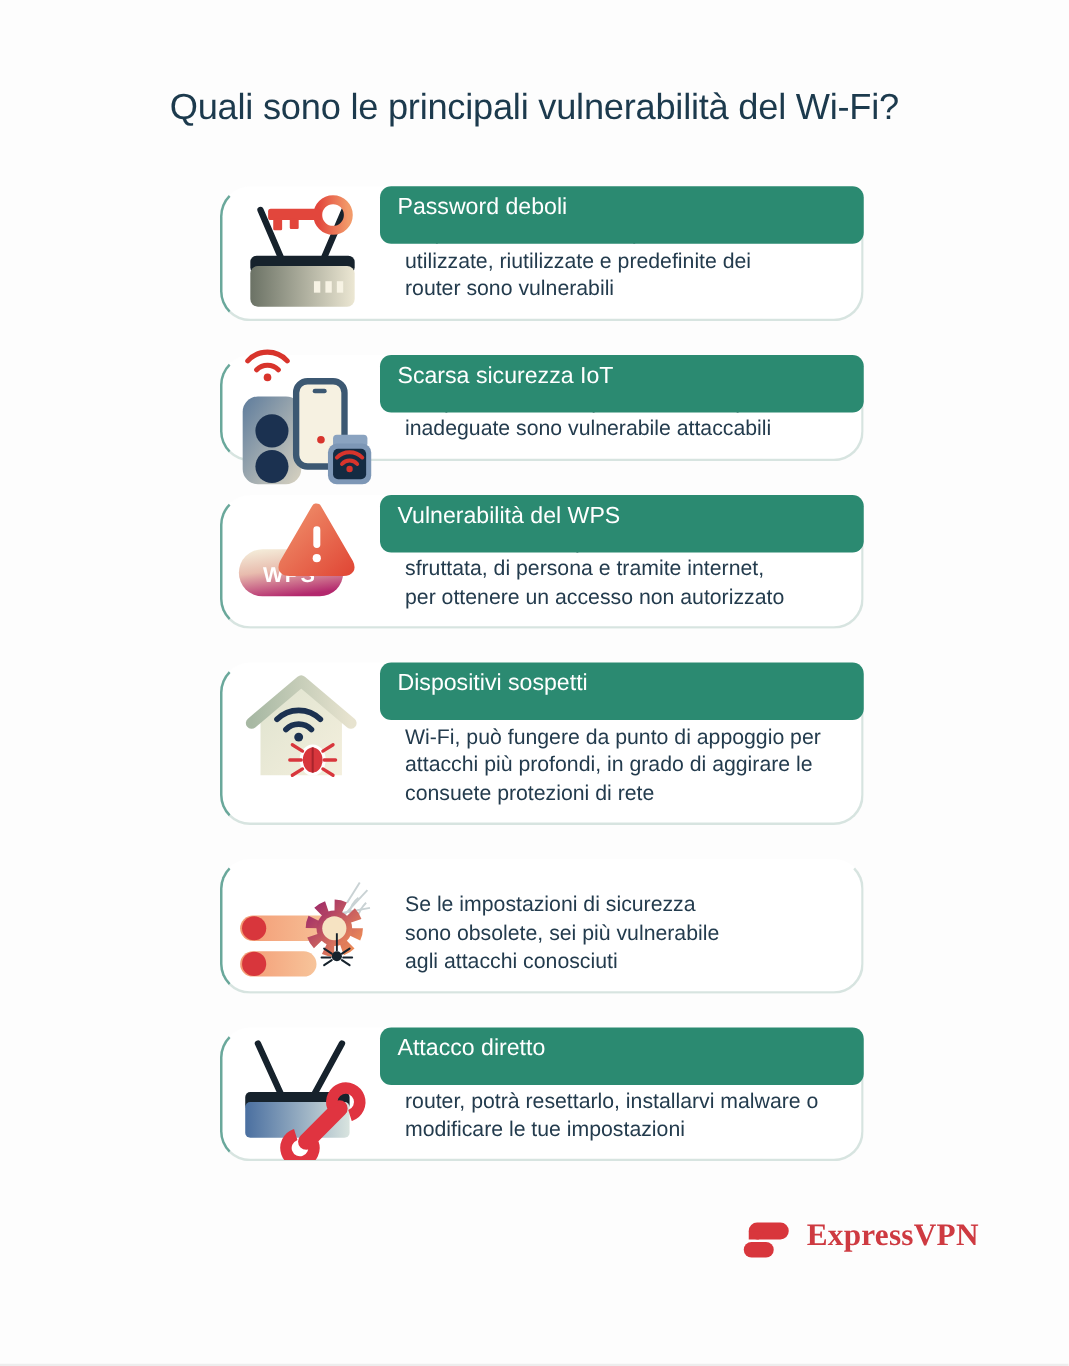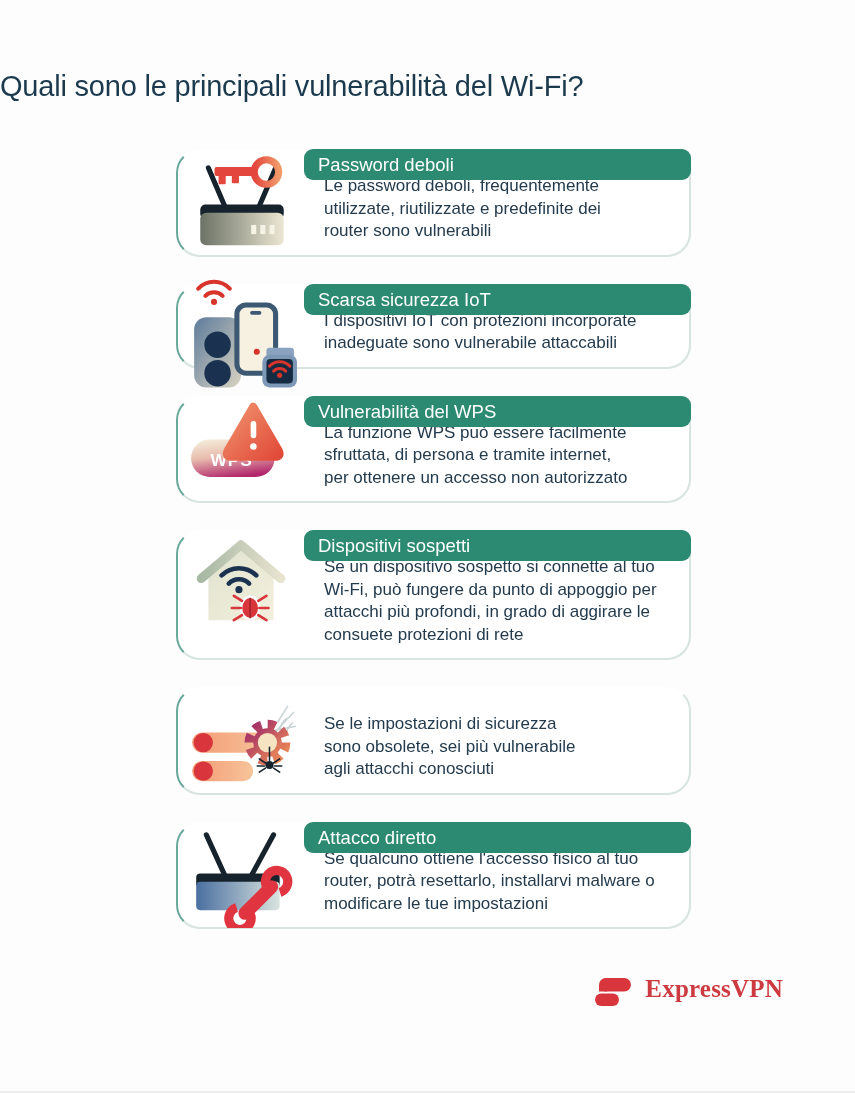--- a/index.html
+++ b/index.html
@@ -4,20 +4,21 @@
 <style>
   html,body{margin:0;padding:0;}
   body{
     width:855px;height:1093px;
     background:#fdfdfd;
     font-family:"Liberation Sans","DejaVu Sans",sans-serif;
     position:relative;overflow:hidden;
   }
   .page-title{
     padding-top:70px;
+    text-align:center;
     font-size:29px;
     font-weight:500;
     letter-spacing:-0.2px;
     color:#1c3a4d;
   }
   .cards{
     width:527px;
     margin:46px auto 0 auto;
   }
   .card{
@@ -32,21 +33,21 @@
     border-left-color:#6aa89b;
     border-top-color:transparent;
     border-radius:24px;
     padding:24px 14px 12px 146px;
     min-height:60px;
     box-sizing:border-box;
   }
   .card-bar{
     position:absolute;
     top:0; left:140px; right:0;
-    height:31px;
+    height:46px;
     background:#2b8a71;
     border-radius:9px;
     color:#ffffff;
     font-size:18.5px;
     line-height:31px;
     padding-left:14px;
     box-sizing:border-box;
     white-space:nowrap;
   }
   .card-body{

